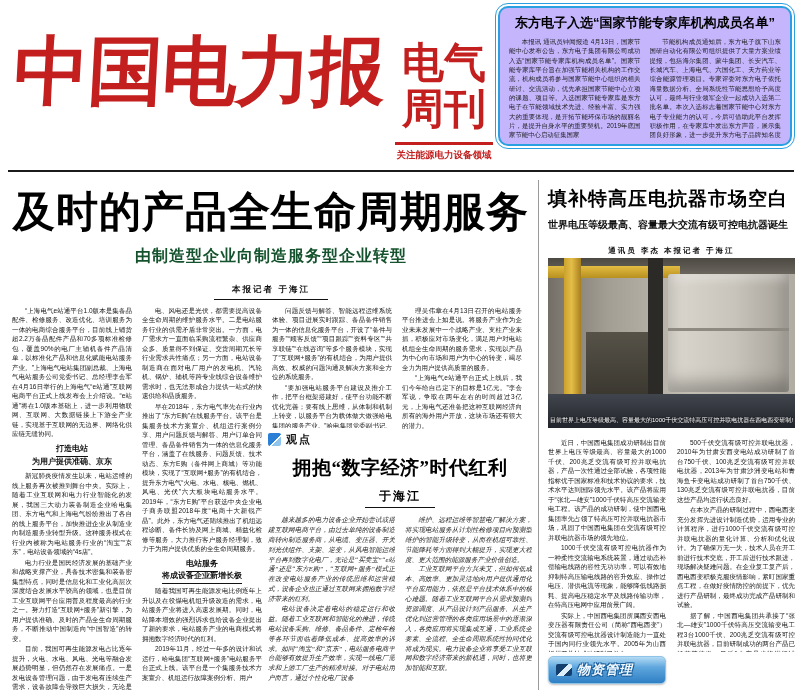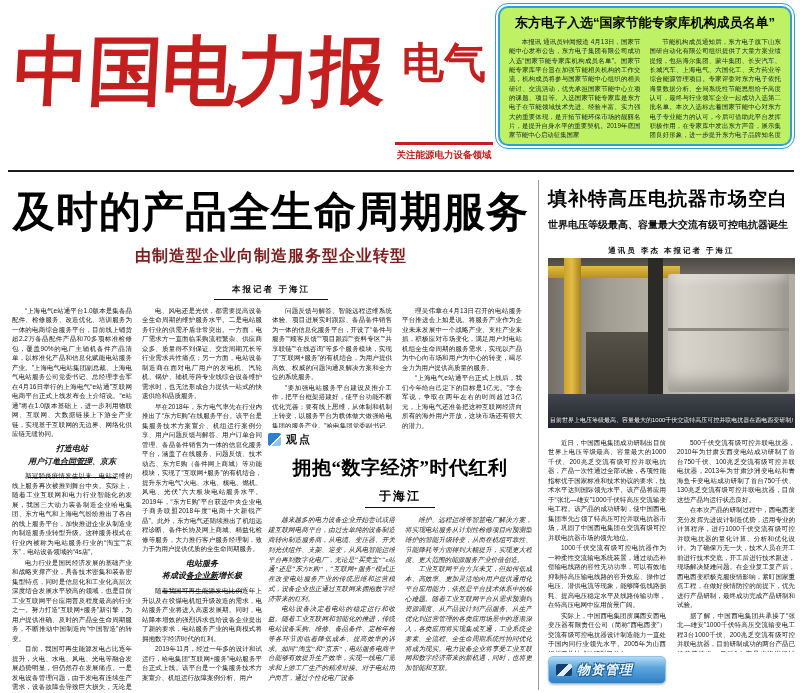--- a/index.html
+++ b/index.html
@@ -17,46 +17,46 @@
   .weekly { position:absolute; left:398px; top:40px; width:92px; text-align:center;
     color:#c41f1f; font-weight:900; font-size:42px; line-height:1.1;
     font-family:"Liberation Serif","DejaVu Serif",serif; }
   .slogan { position:absolute; left:395px; top:142px; width:98px; border-top:3px solid #c41f1f;
     padding-top:4px; color:#c41f1f; font-weight:bold; font-size:9.5px; text-align:center;
     white-space:nowrap; }
 
   
   .blue-box { position:absolute; left:498px; top:6px; width:294px; height:140px;
     box-sizing:border-box; border:2px solid #2aa0e0; border-radius:10px;
-    outline:1px solid #2aa0e0; outline-offset:2px; background:#bef264; padding:6px 9px 5px; }
+    outline:1px solid #2aa0e0; outline-offset:2px; background:#c4b5fd; padding:6px 9px 5px; }
   .blue-box h2 { margin:0 0 5px; font-size:13px; font-weight:900; text-align:center;
     color:#000; letter-spacing:0; white-space:nowrap; }
   .tb-cols { display:flex; gap:9px; height:104px; overflow:hidden; }
   .tb-col { flex:1; font-size:6.4px; line-height:1.46; text-align:justify; color:#1c1c1c; overflow:hidden; }
   .tb-col p { margin:0; text-indent:2em; }
 
   .top-rule { position:absolute; left:8px; top:170px; width:786px; height:2px; background:#1b1b1b; }
 
   
   .la-headline { position:absolute; left:8px; top:184px; width:526px; text-align:center;
     font-size:42px; font-weight:900; color:#000; letter-spacing:1px; white-space:nowrap; }
   .la-subtitle { position:absolute; left:8px; top:246px; width:526px; text-align:center;
-    font-size:16px; font-weight:bold; color:#7f1d1d; letter-spacing:1px; white-space:nowrap;font-family:Liberation Mono, monospace; }
+    font-size:16px; font-weight:bold; color:#14532d; letter-spacing:1px; white-space:nowrap;font-family:Liberation Mono, monospace; }
   .byline-wrap { position:absolute; text-align:center; }
   .byline-wrap span { display:inline-block; font-weight:bold; border-bottom:1.5px solid #111;
     letter-spacing:2px; color:#111; }
   .la-byline { left:8px; top:278px; width:526px; }
   .la-byline span { font-size:8.5px; padding:0 18px 3px; }
 
   .body-col { position:absolute; width:120px; font-size:6.5px; line-height:1.46;
     text-align:justify; color:#141414; overflow:hidden; }
   .body-col p { margin:0 0 1px; text-indent:2em; }
   .subhead { text-align:center; margin:4px 0 3px; }
   .subhead div { font-weight:bold; font-size:8px; line-height:1.6; text-indent:0; }
-  .subhead div span { border-bottom:1px solid #111; padding-bottom:11px;font-style:italic; }
+  .subhead div span { border-bottom:1px solid #111; padding-bottom:3px; }
 
   
   .viewpoint { position:absolute; left:268px; top:432px; width:264px; height:258px; overflow:hidden; }
   .vp-label { display:flex; align-items:center; gap:5px; }
   .vp-icon { width:13px; height:13px; border-radius:2px;
     background:linear-gradient(135deg,#2b7fd4 0 54%,#ffffff 54% 63%,#8fc4ec 63% 100%); }
   .vp-label b { font-size:11px; color:#111; letter-spacing:2px; }
   .vp-headline { text-align:center; font-size:19px; font-weight:900; color:#000;
     font-family:"Liberation Serif","DejaVu Serif",serif; margin-top:8px; letter-spacing:0.5px; white-space:nowrap; }
   .vp-byline { text-align:center; margin-top:5px; }
@@ -115,20 +115,21 @@
     text-shadow:1px 1px 0 #1a5f9e, -1px -1px 0 #1a5f9e, 1px -1px 0 #1a5f9e, -1px 1px 0 #1a5f9e; }
 </style>
 </head>
 <body>
 
 <div id="page">
 
   <div class="masthead-title">中国电力报</div>
   <div class="weekly">
     <div>电气</div>
+    <div>周刊</div>
   </div>
   <div class="slogan">关注能源电力设备领域</div>
 
   <div class="blue-box">
     <h2>东方电子入选“国家节能专家库机构成员名单”</h2>
     <div class="tb-cols">
       <div class="tb-col">
         <p>本报讯 通讯员钟闻报道 4月13日，国家节能中心发布公告，东方电子集团有限公司成功入选“国家节能专家库机构成员名单”。国家节能专家库平台旨在加强节能相关机构的工作交流，机构成员将参与国家节能中心组织的相关研讨、交流活动，优先承担国家节能中心立项的课题、项目等。入选国家节能专家库是东方电子在节能领域技术先进、经验丰富、实力强大的重要体现，是开拓节能环保市场的靓丽名片，是提升自身水平的重要契机。2019年底国家节能中心启动征集国家</p>
       </div>
       <div class="tb-col">
@@ -142,21 +143,21 @@
   <div class="la-headline">及时的产品全生命周期服务</div>
   <div class="la-subtitle">由制造型企业向制造服务型企业转型</div>
   <div class="byline-wrap la-byline">
     <span>本报记者 于海江</span>
   </div>
 
   <div class="body-col" style="left:12px; top:306px; height:384px;">
     <p>“上海电气e站通平台1.0版本是集备品配件、检修服务、改造优化、培训服务为一体的电商综合服务平台，目前线上铺货超2.2万备品配件产品和70多项标准检修包，覆盖90%的电厂主辅机备件产品清单，以标准化产品和信息化赋能电站服务产业。”上海电气电站集团副总裁、上海电气电站服务公司党委书记、总经理李会军在4月16日举行的上海电气“e站通”互联网电商平台正式上线发布会上介绍说。“e站通”将在1.0版本基础上，进一步利用物联网、互联网、大数据链接上下游全产业链，实现基于互联网的无边界、网络化供应链无缝协同。</p>
     <div class="subhead">
       <div><span>打造电站</span></div>
-      <div><span>用户订单合同管理、京东</span></div>
+      <div><span>为用户提供准确、京东</span></div>
     </div>
     <p>新冠肺炎疫情发生以来，电站运维的线上服务再次被推到舞台中央。实际上，随着工业互联网和电力行业智能化的发展，我国三大动力装备制造企业哈电集团、东方电气和上海电气纷纷推出了各自的线上服务平台，加快推进企业从制造业向制造服务业转型升级。这种服务模式在行业内被称为电站服务行业的“淘宝”“京东”，电站设备领域的“4s店”。</p>
     <p>电力行业是国民经济发展的基础产业和战略支撑产业，具备技术密集和装备密集型特点，同时是信息化和工业化高层次深度结合发展水平较高的领域，也是目前工业互联网平台应用普及程度最高的行业之一。努力打造“互联网+服务”新引擎，为用户提供准确、及时的产品全生命周期服务，不断推动中国制造向“中国智造”的转变。</p>
     <p>目前，我国可再生能源发电占比逐年提升，火电、水电、风电、光电等融合发展趋势明显，但仍然存在发展痛点。一是发电设备管理问题，由于发电有连续生产需求，设备故障会导致巨大损失，无论是火电、水</p>
   </div>
 
   <div class="body-col" style="left:142px; top:306px; height:384px;">
     <p>电、风电还是光伏，都需要提高设备全生命周期的维护服务水平。二是电站服务行业的供需矛盾非常突出。一方面，电厂需求方一直面临采购流程繁杂、供应商众多、质量得不到保证、交货周期冗长等行业需求共性痛点；另一方面，电站设备制造商在面对电厂用户的发电机、汽轮机、锅炉、辅机等跨专业线综合设备维护需求时，也无法形成合力提供一站式的快速供给和品质服务。</p>
     <p>早在2018年，东方电气率先在行业内推出了“东方E购”在线服务平台。该平台是集服务技术方案宣介、机组运行案例分享、用户问题反馈与解答、用户订单合同管理、备品备件销售为一体的信息化服务平台，涵盖了在线服务、问题反馈、技术动态、东方E购（备件网上商城）等功能模块，实现了“互联网+服务”的有机结合，提升东方电气“火电、水电、核电、燃机、风电、光伏”六大板块电站服务水平。2019年，“东方E购”平台获选中央企业电子商务联盟2018年度“电商十大新锐产品”。此外，东方电气还陆续推出了机组远程诊断、备件长协及网上商城、精益化检修等服务，大力推行客户服务经理制，致力于为用户提供优质的全生命周期服务。</p>
     <div class="subhead">

